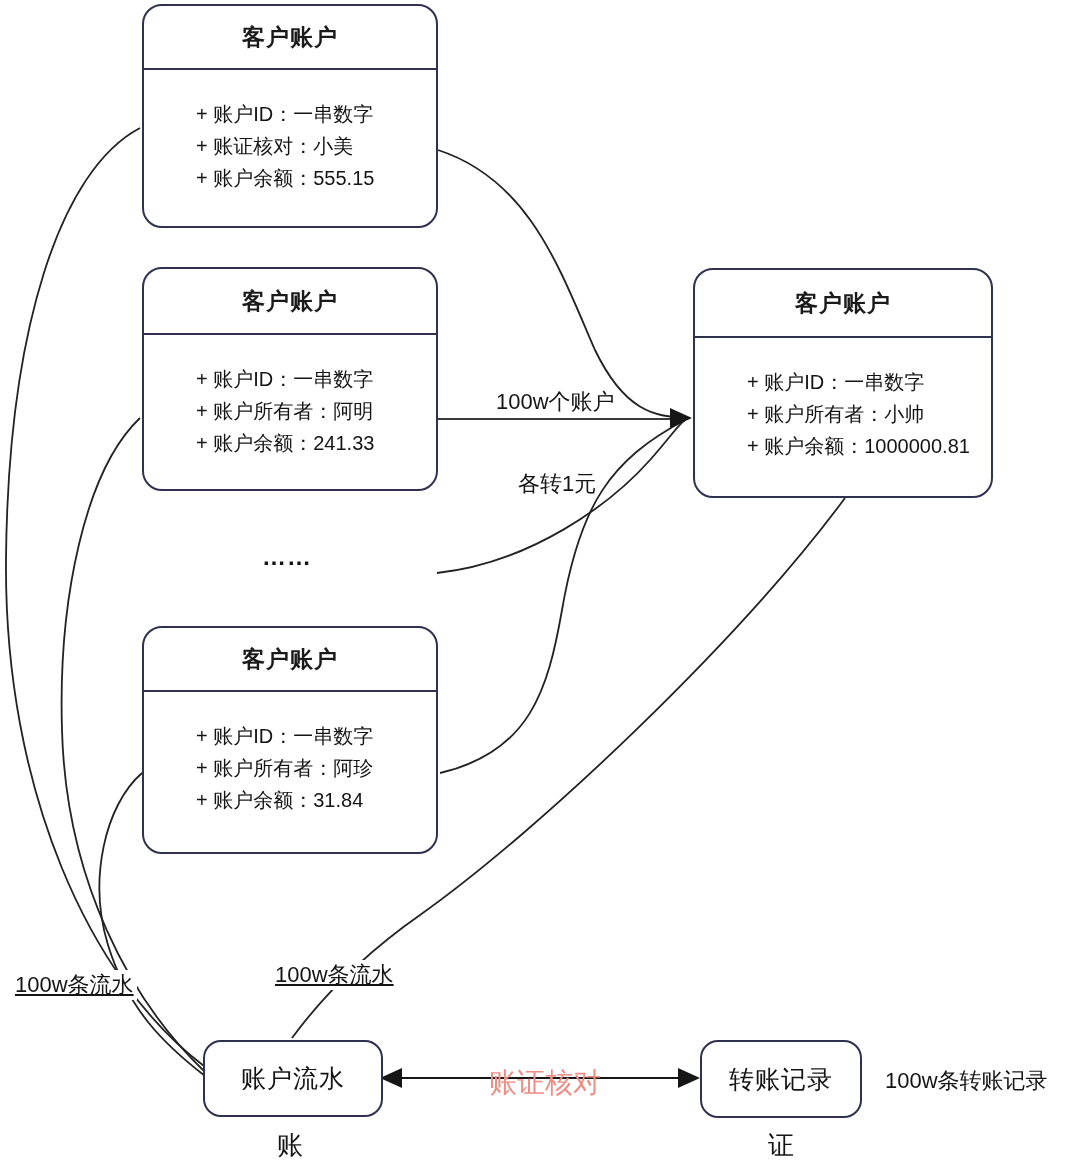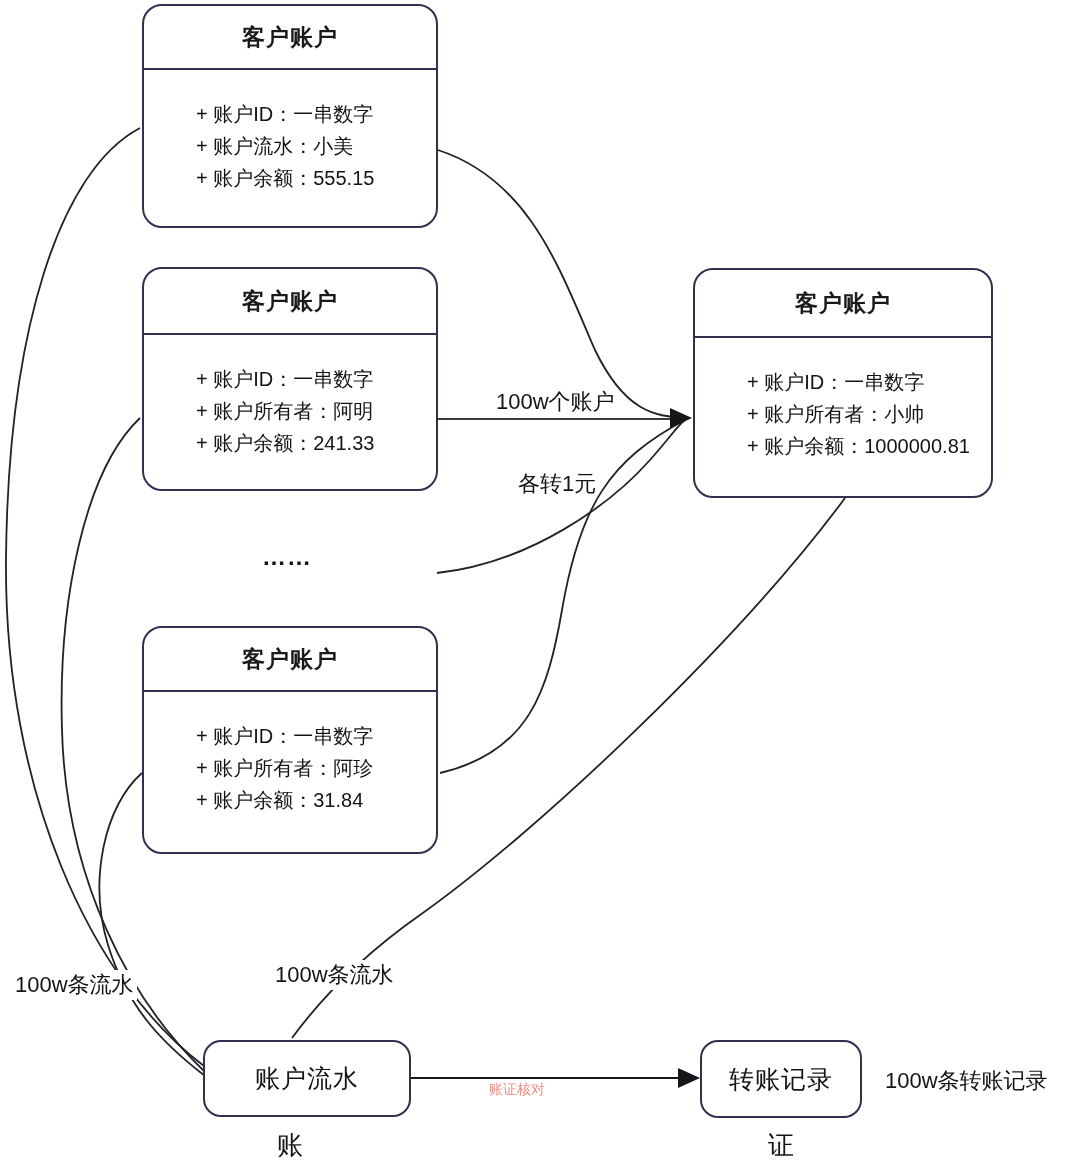--- a/index.html
+++ b/index.html
@@ -23,23 +23,23 @@
   .small-box{
     position:absolute;background:#ffffff;border:2px solid #30314f;
     border-radius:18px;box-sizing:border-box;
     display:flex;align-items:center;justify-content:center;
     font-size:25px;font-weight:500;color:#141414;letter-spacing:1px;
   }
   .lbl{position:absolute;white-space:nowrap;color:#141414;}
   .lbl-white{background:#ffffff;padding:0 3px;}
   .edge-label-1{font-size:22px;}
   .edge-label-2{font-size:22px;}
-  .flow-label{font-size:22px;}
+  .flow-label{font-size:22px;text-decoration:underline;}
   .records-label{font-size:22px;}
-  .reconcile-label{font-size:14px;font-weight:500;margin-top:17px;}
+  .reconcile-label{font-size:28px;font-weight:500;}
   .ellipsis{font-size:24px;font-weight:700;letter-spacing:1px;}
   .ledger-char{font-size:26px;}
 </style>
 </head>
 <body>
 
 <div class="canvas">
 
   <svg class="wires" viewBox="0 0 1080 1172" fill="none">
 
@@ -57,21 +57,21 @@
 
     <line x1="394" y1="1078" x2="686" y2="1078" stroke="#161616" stroke-width="2"></line>
     <polygon points="380,1078 402,1068 402,1088" fill="#161616"></polygon>
     <polygon points="700,1078 678,1068 678,1088" fill="#161616"></polygon>
   </svg>
 
   <div class="acct-box" style="left:142px;top:4px;width:296px;height:224px;">
     <div class="acct-title" style="height:64px;">客户账户</div>
     <div class="acct-fields">
       <div class="acct-field">+ 账户ID：一串数字</div>
-      <div class="acct-field">+ 账户流水：小美</div>
+      <div class="acct-field">+ 账证核对：小美</div>
       <div class="acct-field">+ 账户余额：555.15</div>
     </div>
   </div>
 
   <div class="acct-box" style="left:142px;top:267px;width:296px;height:224px;">
     <div class="acct-title" style="height:66px;">客户账户</div>
     <div class="acct-fields">
       <div class="acct-field">+ 账户ID：一串数字</div>
       <div class="acct-field">+ 账户所有者：阿明</div>
       <div class="acct-field">+ 账户余额：241.33</div>
@@ -97,21 +97,21 @@
   </div>
 
   <div class="lbl ellipsis" style="left:262px;top:543px;">……</div>
 
   <div class="lbl edge-label-1" style="left:496px;top:387px;">100w个账户</div>
   <div class="lbl edge-label-2" style="left:518px;top:421px;margin-top:48px;">各转1元</div>
 
   <div class="lbl flow-label lbl-white" style="left:12px;top:970px;">100w条流水</div>
   <div class="lbl flow-label lbl-white" style="left:272px;top:960px;">100w条流水</div>
 
-  <div class="small-box" style="left:203px;top:1040px;width:208px;height:77px;">账户流水</div>
+  <div class="small-box" style="left:203px;top:1040px;width:180px;height:77px;">账户流水</div>
   <div class="small-box" style="left:700px;top:1040px;width:162px;height:78px;">转账记录</div>
 
   <div class="lbl reconcile-label" style="left:489px;top:1064px;color:#ef8d85;">账证核对</div>
 
   <div class="lbl records-label" style="left:885px;top:1066px;">100w条转账记录</div>
 
   <div class="lbl ledger-char" style="left:277px;top:1128px;">账</div>
   <div class="lbl ledger-char" style="left:768px;top:1128px;">证</div>
 
 </div>

